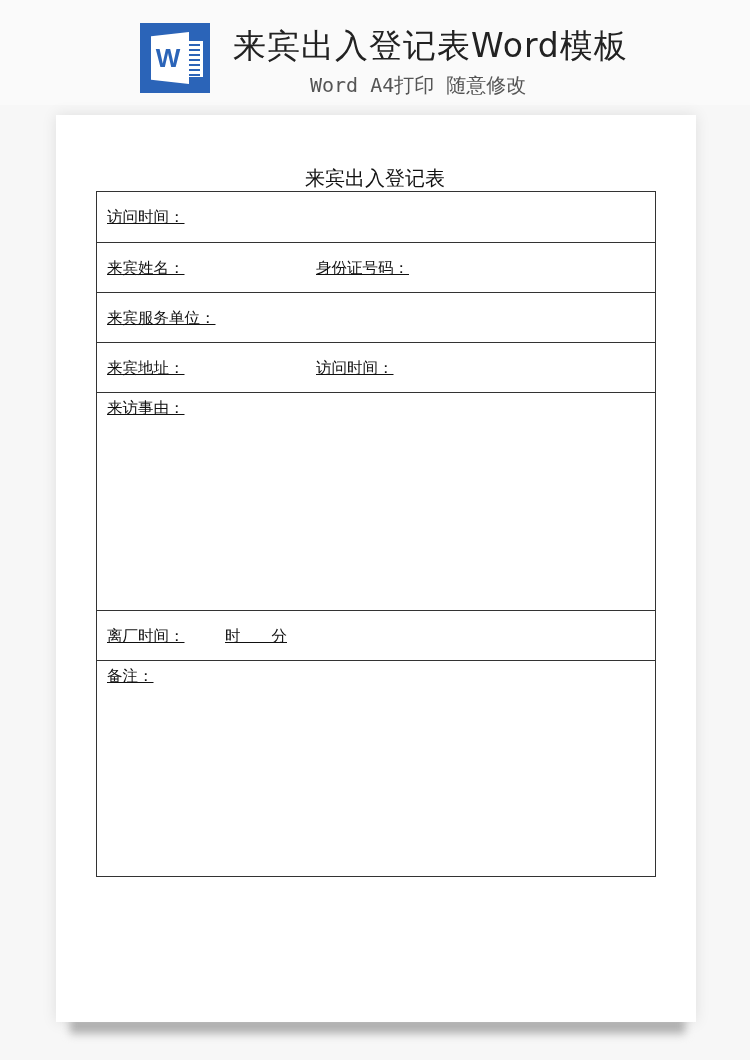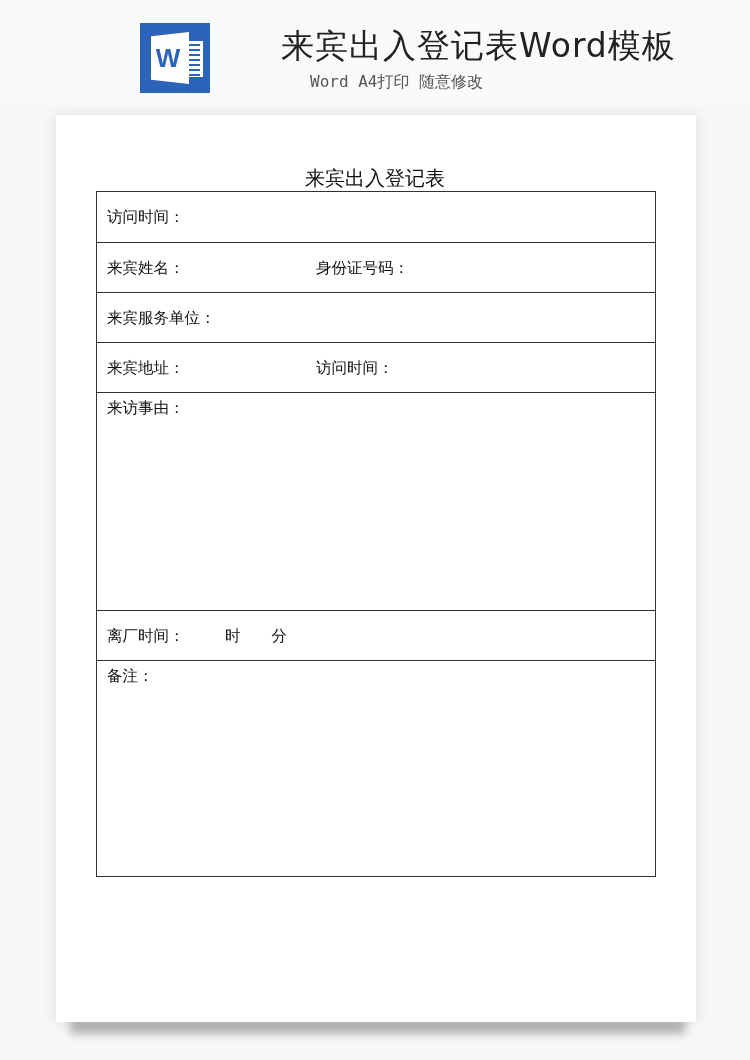--- a/index.html
+++ b/index.html
@@ -10,33 +10,33 @@
   }
   .header { position:absolute; left:0; top:0; width:750px; height:105px; background:#fafafa; }
   .word-logo { position:absolute; left:140px; top:23px; width:70px; height:70px; background:#2b64b8; }
   .word-logo .page { position:absolute; left:11px; top:9px; width:38px; height:52px; background:#fff;
     clip-path: polygon(0 8%, 100% 0, 100% 100%, 0 92%); }
   .word-logo .W { position:absolute; left:13px; top:20px; width:30px; text-align:center;
     font-family:"Liberation Sans", sans-serif; font-weight:bold; font-size:26px; color:#2b64b8; line-height:30px; }
   .word-logo .doc { position:absolute; left:38px; top:18px; width:25px; height:36px; background:#fff; }
   .word-logo .doc i { display:block; height:2px; background:#2b64b8; margin:3px 3px 0 6px; }
   .title { position:absolute; left:233px; top:22px; font-size:33px; color:#222; letter-spacing:1px;
-    font-family:"DejaVu Sans", sans-serif; line-height:48px; white-space:nowrap;margin-left:48px; }
-  .subtitle { position:absolute; left:310px; top:72px; font-size:16px; color:#555; white-space:nowrap;
+    font-family:"DejaVu Sans", sans-serif; line-height:48px; white-space:nowrap; }
+  .subtitle { position:absolute; left:310px; top:72px; font-size:20px; color:#555; white-space:nowrap;
     font-family:"DejaVu Sans Mono", monospace; }
   .page-shadow { position:absolute; left:70px; top:1018px; width:615px; height:16px; background:#b5b5b5;
     filter: blur(4px); }
   .page-sheet { position:absolute; left:56px; top:115px; width:640px; height:907px; background:#fff;
     box-shadow: 0 0 14px rgba(0,0,0,0.10); }
   .doc-title { position:absolute; left:0; top:165px; width:750px; text-align:center; font-size:20px; color:#111;
     font-family:"DejaVu Serif", serif; }
   .form-table { position:absolute; left:96px; top:191px; width:558px; border:1px solid #333; }
   .row { position:relative; border-top:1px solid #333; box-sizing:border-box; }
   .row:first-child { border-top:none; }
-  .cell-text { position:absolute; font-size:15.5px; color:#111; font-family:"DejaVu Serif", serif; white-space:pre; }
+  .cell-text { position:absolute; font-size:15.5px; color:#111; font-family:"DejaVu Serif", serif; white-space:pre;text-decoration:underline; }
 </style>
 </head>
 <body>
 
 <div class="header">
   <div class="word-logo">
     <div class="doc">
         <i></i>
         <i></i>
         <i></i>

